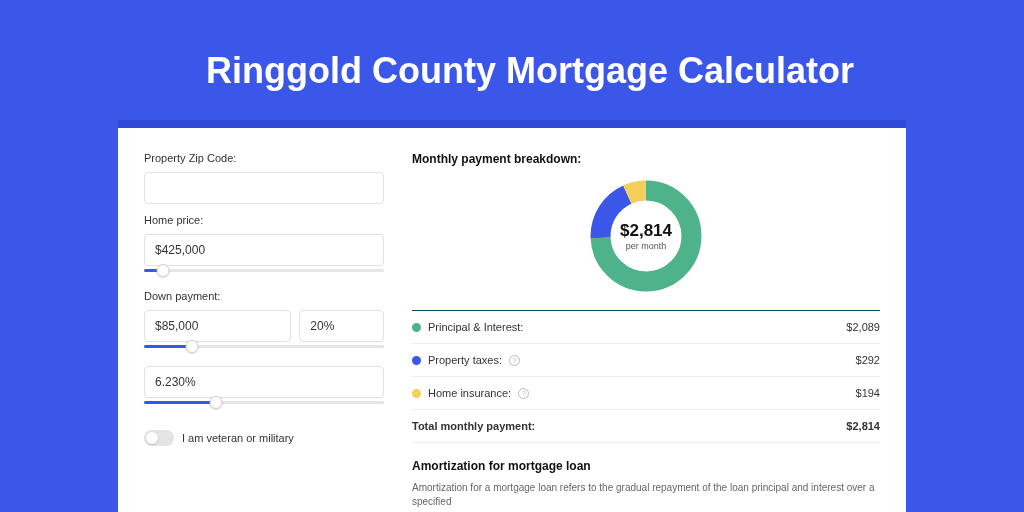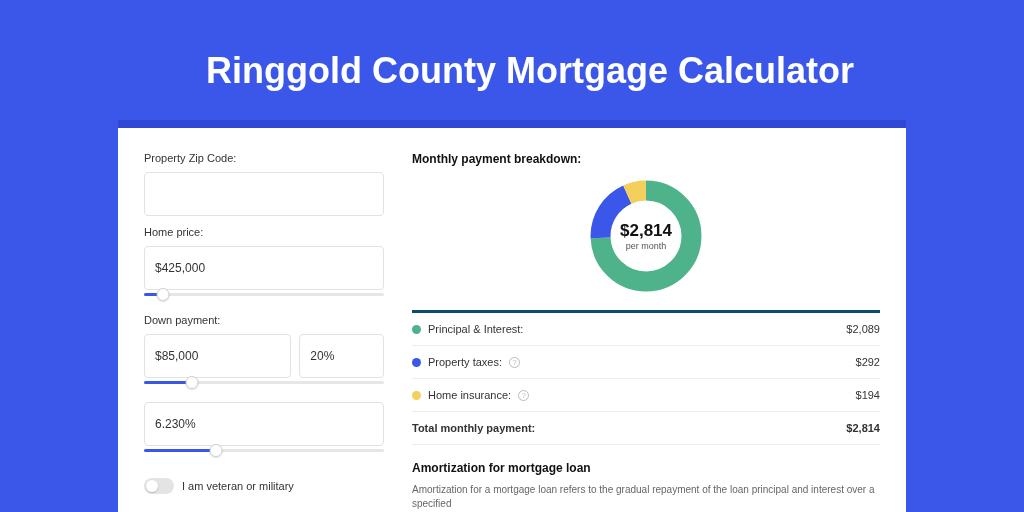--- a/index.html
+++ b/index.html
@@ -2,21 +2,21 @@
 <html><head>
   <meta charset="utf-8">
   <style>
     * { margin: 0; padding: 0; box-sizing: border-box; }
     body { width: 1024px; height: 512px; font-family: -apple-system, Helvetica, Arial, sans-serif; background: #3a57ea; overflow: hidden; }
     .title { text-align: center; color: #fff; font-size: 36px; font-weight: 700; padding: 50px 0 28px; margin-left: 36px; }
     .card { width: 788px; margin: 0 auto; background: #fff; border-top: 8px solid #2f49d6; padding: 24px 26px 0; display: flex; gap: 28px; height: 400px; overflow: hidden; }
     .left { width: 240px; flex-shrink: 0; }
     .right { flex: 1; }
     .field-label { font-size: 11px; color: #333; margin-bottom: 8px; display: block; }
-    .input { width: 100%; height: 44px; border: 1px solid #e2e2e2; border-radius: 4px; padding: 8px 10px; font-size: 12px; color: #333; background: #fff; }
+    .input { width: 100%; height: 32px; border: 1px solid #e2e2e2; border-radius: 4px; padding: 8px 10px; font-size: 12px; color: #333; background: #fff; }
     .input-row { display: flex; gap: 8px; }
     .input-row .input:first-child { flex: 2; }
     .input-row .input:last-child { flex: 1; }
     .slider-wrap { margin: -2px 0 12px; position: relative; height: 14px; }
     .slider-track { position: absolute; top: 5px; left: 0; right: 0; height: 3px; background: #e6e6e6; border-radius: 2px; }
     .slider-fill { position: absolute; top: 5px; left: 0; height: 3px; background: #3a57ea; border-radius: 2px; }
     .slider-thumb { position: absolute; top: 0; width: 13px; height: 13px; background: #fff; border: 1px solid #d0d0d0; border-radius: 50%; transform: translateX(-50%); box-shadow: 0 1px 2px rgba(0,0,0,.12); }
     .group { margin-bottom: 10px; }
     .period-btns { display: flex; gap: 6px; }
     .period-btn { width: 36px; height: 26px; border: 1px solid #e2e2e2; border-radius: 4px; background: #fff; font-size: 11px; color: #333; display: flex; align-items: center; justify-content: center; cursor: pointer; }
@@ -25,21 +25,21 @@
     .toggle { width: 30px; height: 16px; background: #e4e4e4; border-radius: 10px; position: relative; cursor: pointer; }
     .toggle-knob { position: absolute; top: 2px; left: 2px; width: 12px; height: 12px; background: #fff; border-radius: 50%; box-shadow: 0 1px 2px rgba(0,0,0,.18); }
     .toggle-label { font-size: 11px; color: #333; }
     .section-title { font-size: 12px; font-weight: 700; color: #111; margin-bottom: 6px; }
     .donut-wrap { display: flex; justify-content: center; padding: 4px 0 14px; }
     .donut { position: relative; width: 120px; height: 120px; }
     .donut svg { width: 120px; height: 120px; transform: rotate(-90deg); }
     .donut-center { position: absolute; inset: 0; display: flex; flex-direction: column; align-items: center; justify-content: center; }
     .donut-center .amt { font-size: 17px; font-weight: 700; color: #111; }
     .donut-center .per { font-size: 9px; color: #555; }
-    .legend { border-top: 3px solid #0c4a6e; text-align: center; }
+    .legend { border-top: 1px solid #0c4a6e; text-align: center; }
     .legend-row { display: flex; align-items: center; justify-content: space-between; border-bottom: 1px solid #eee; padding: 10px 0; font-size: 11px; color: #333; }
     .legend-left { display: flex; align-items: center; gap: 7px; }
     .dot { width: 9px; height: 9px; border-radius: 50%; flex-shrink: 0; }
     .info-icon { width: 11px; height: 11px; border: 1px solid #bbb; border-radius: 50%; font-size: 8px; color: #bbb; display: inline-flex; align-items: center; justify-content: center; }
     .legend-row.total .legend-left span { font-weight: 700; }
     .legend-row.total .val { font-weight: 700; }
     .amort-title { font-size: 12px; font-weight: 700; color: #111; margin: 16px 0 8px; }
     .amort-text { font-size: 10px; color: #666; line-height: 1.4; }
   </style>
 </head>

